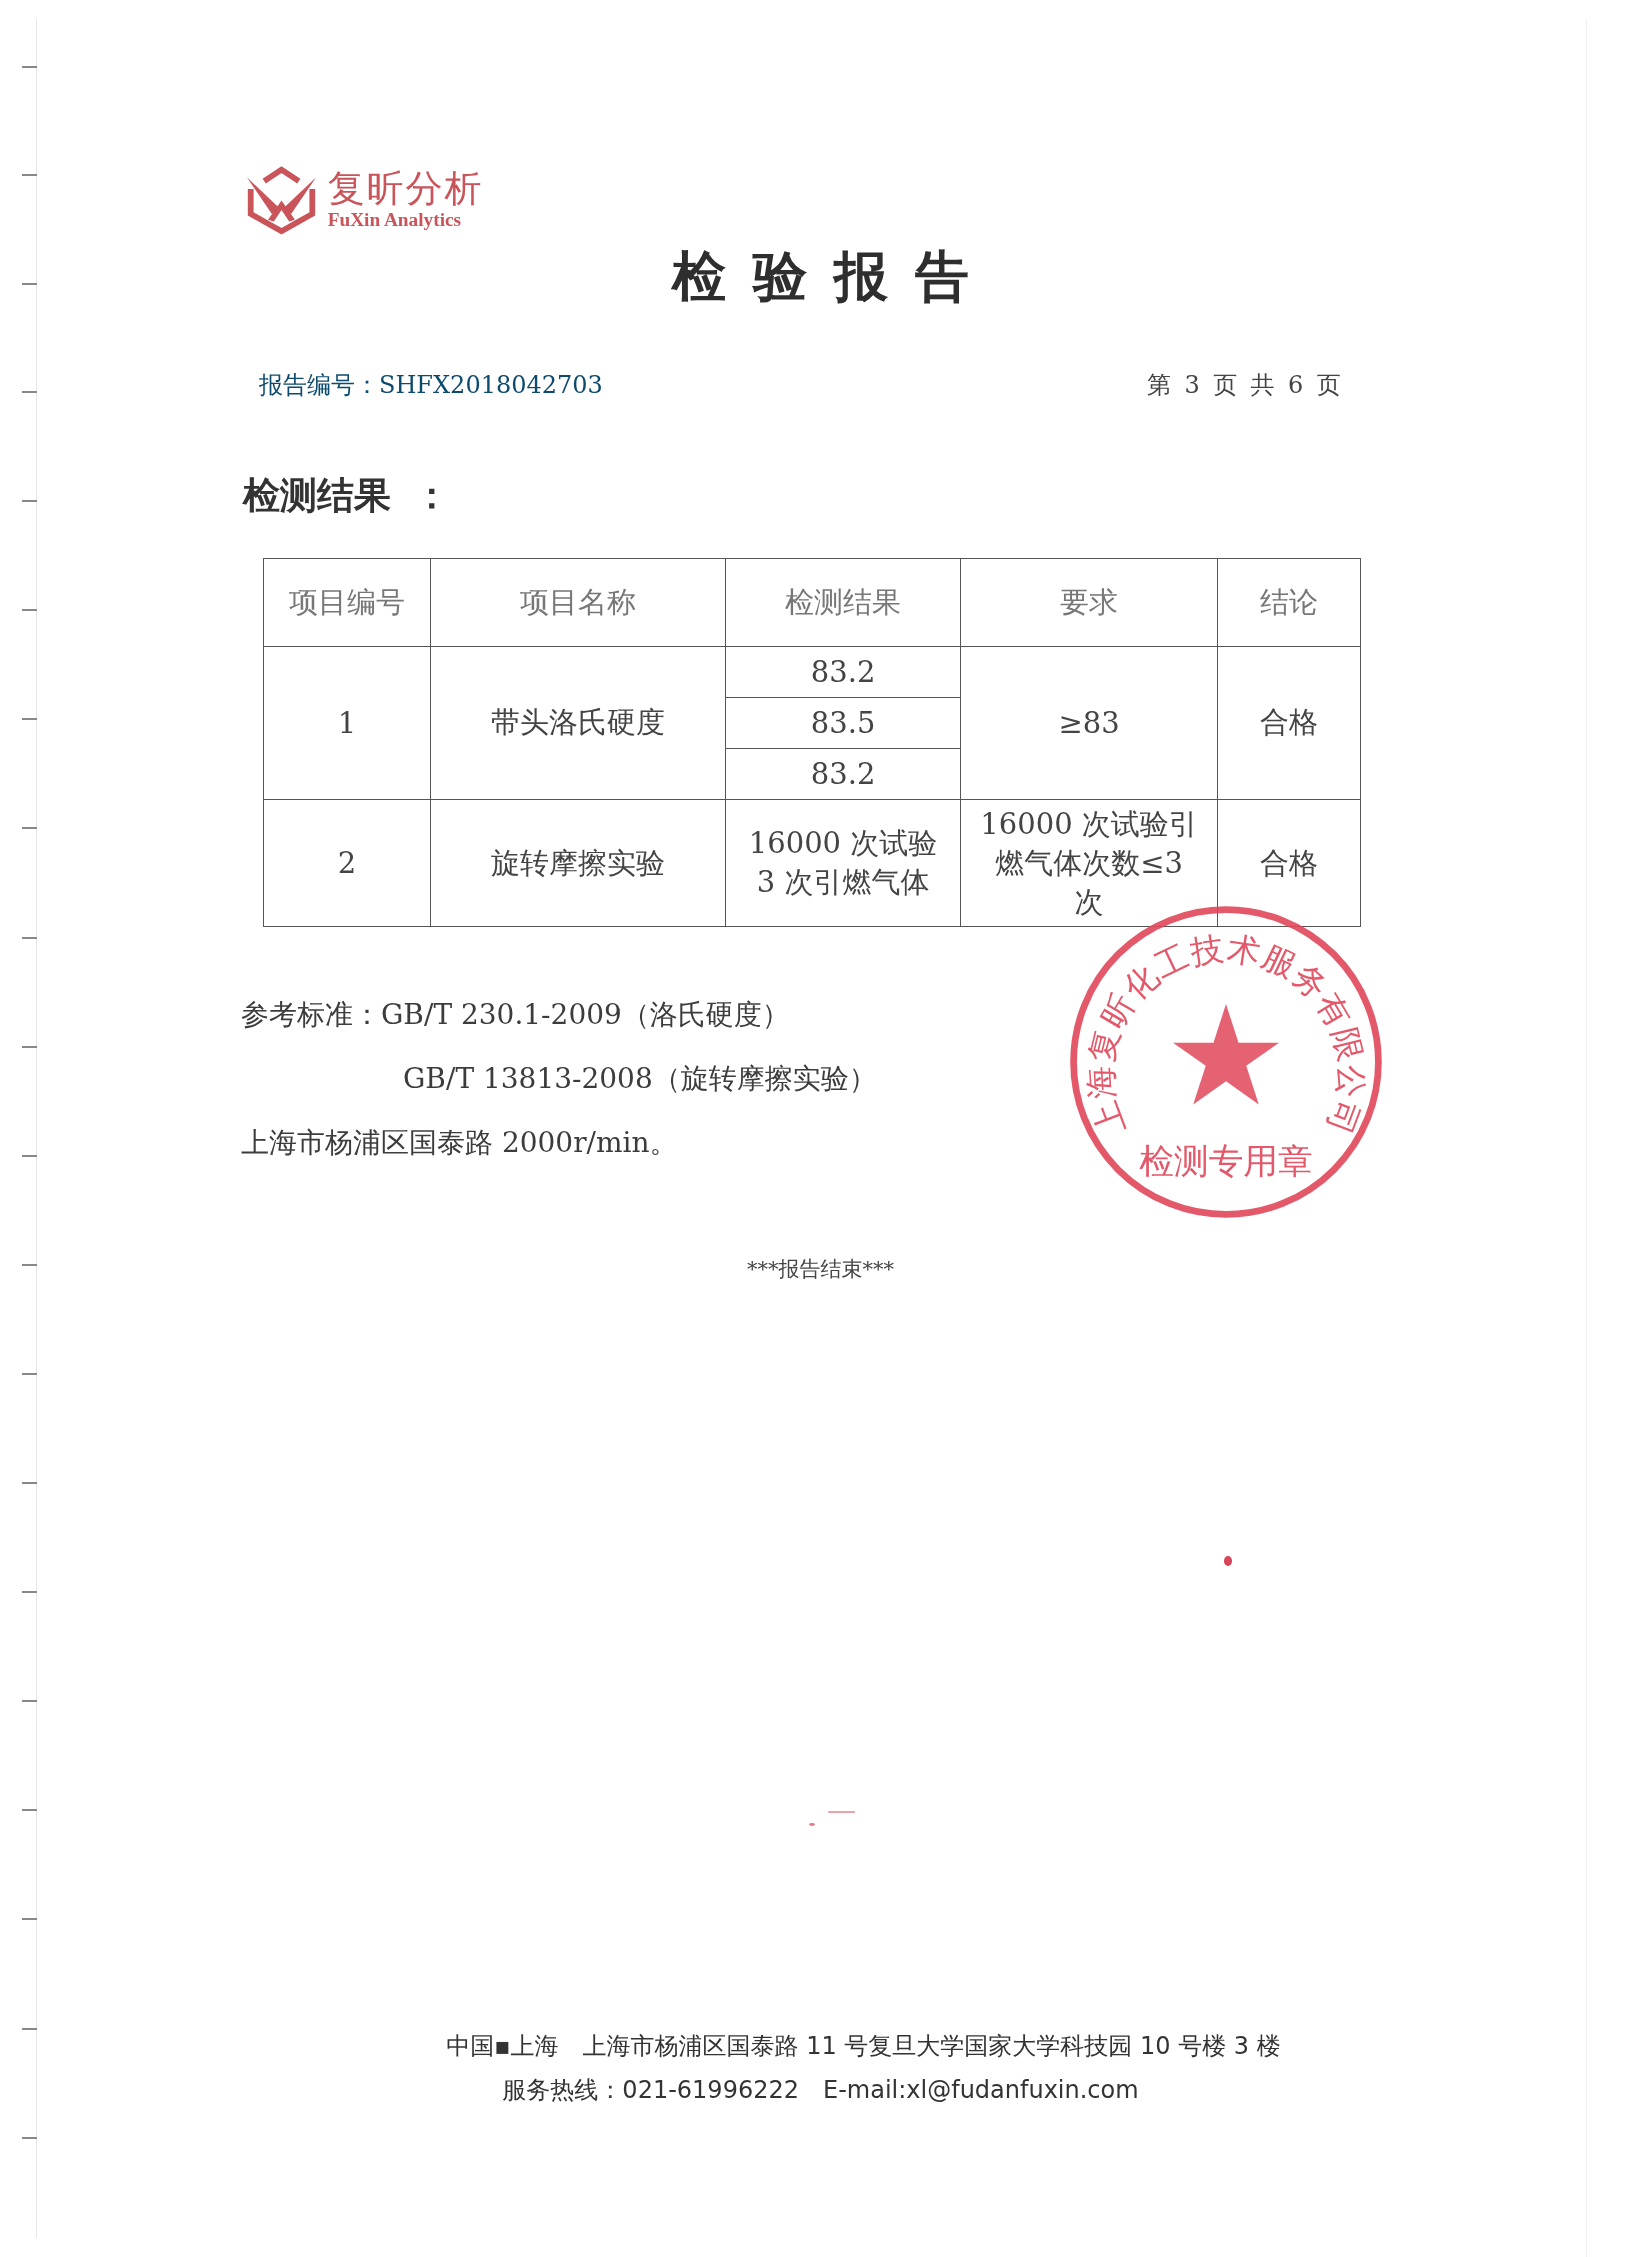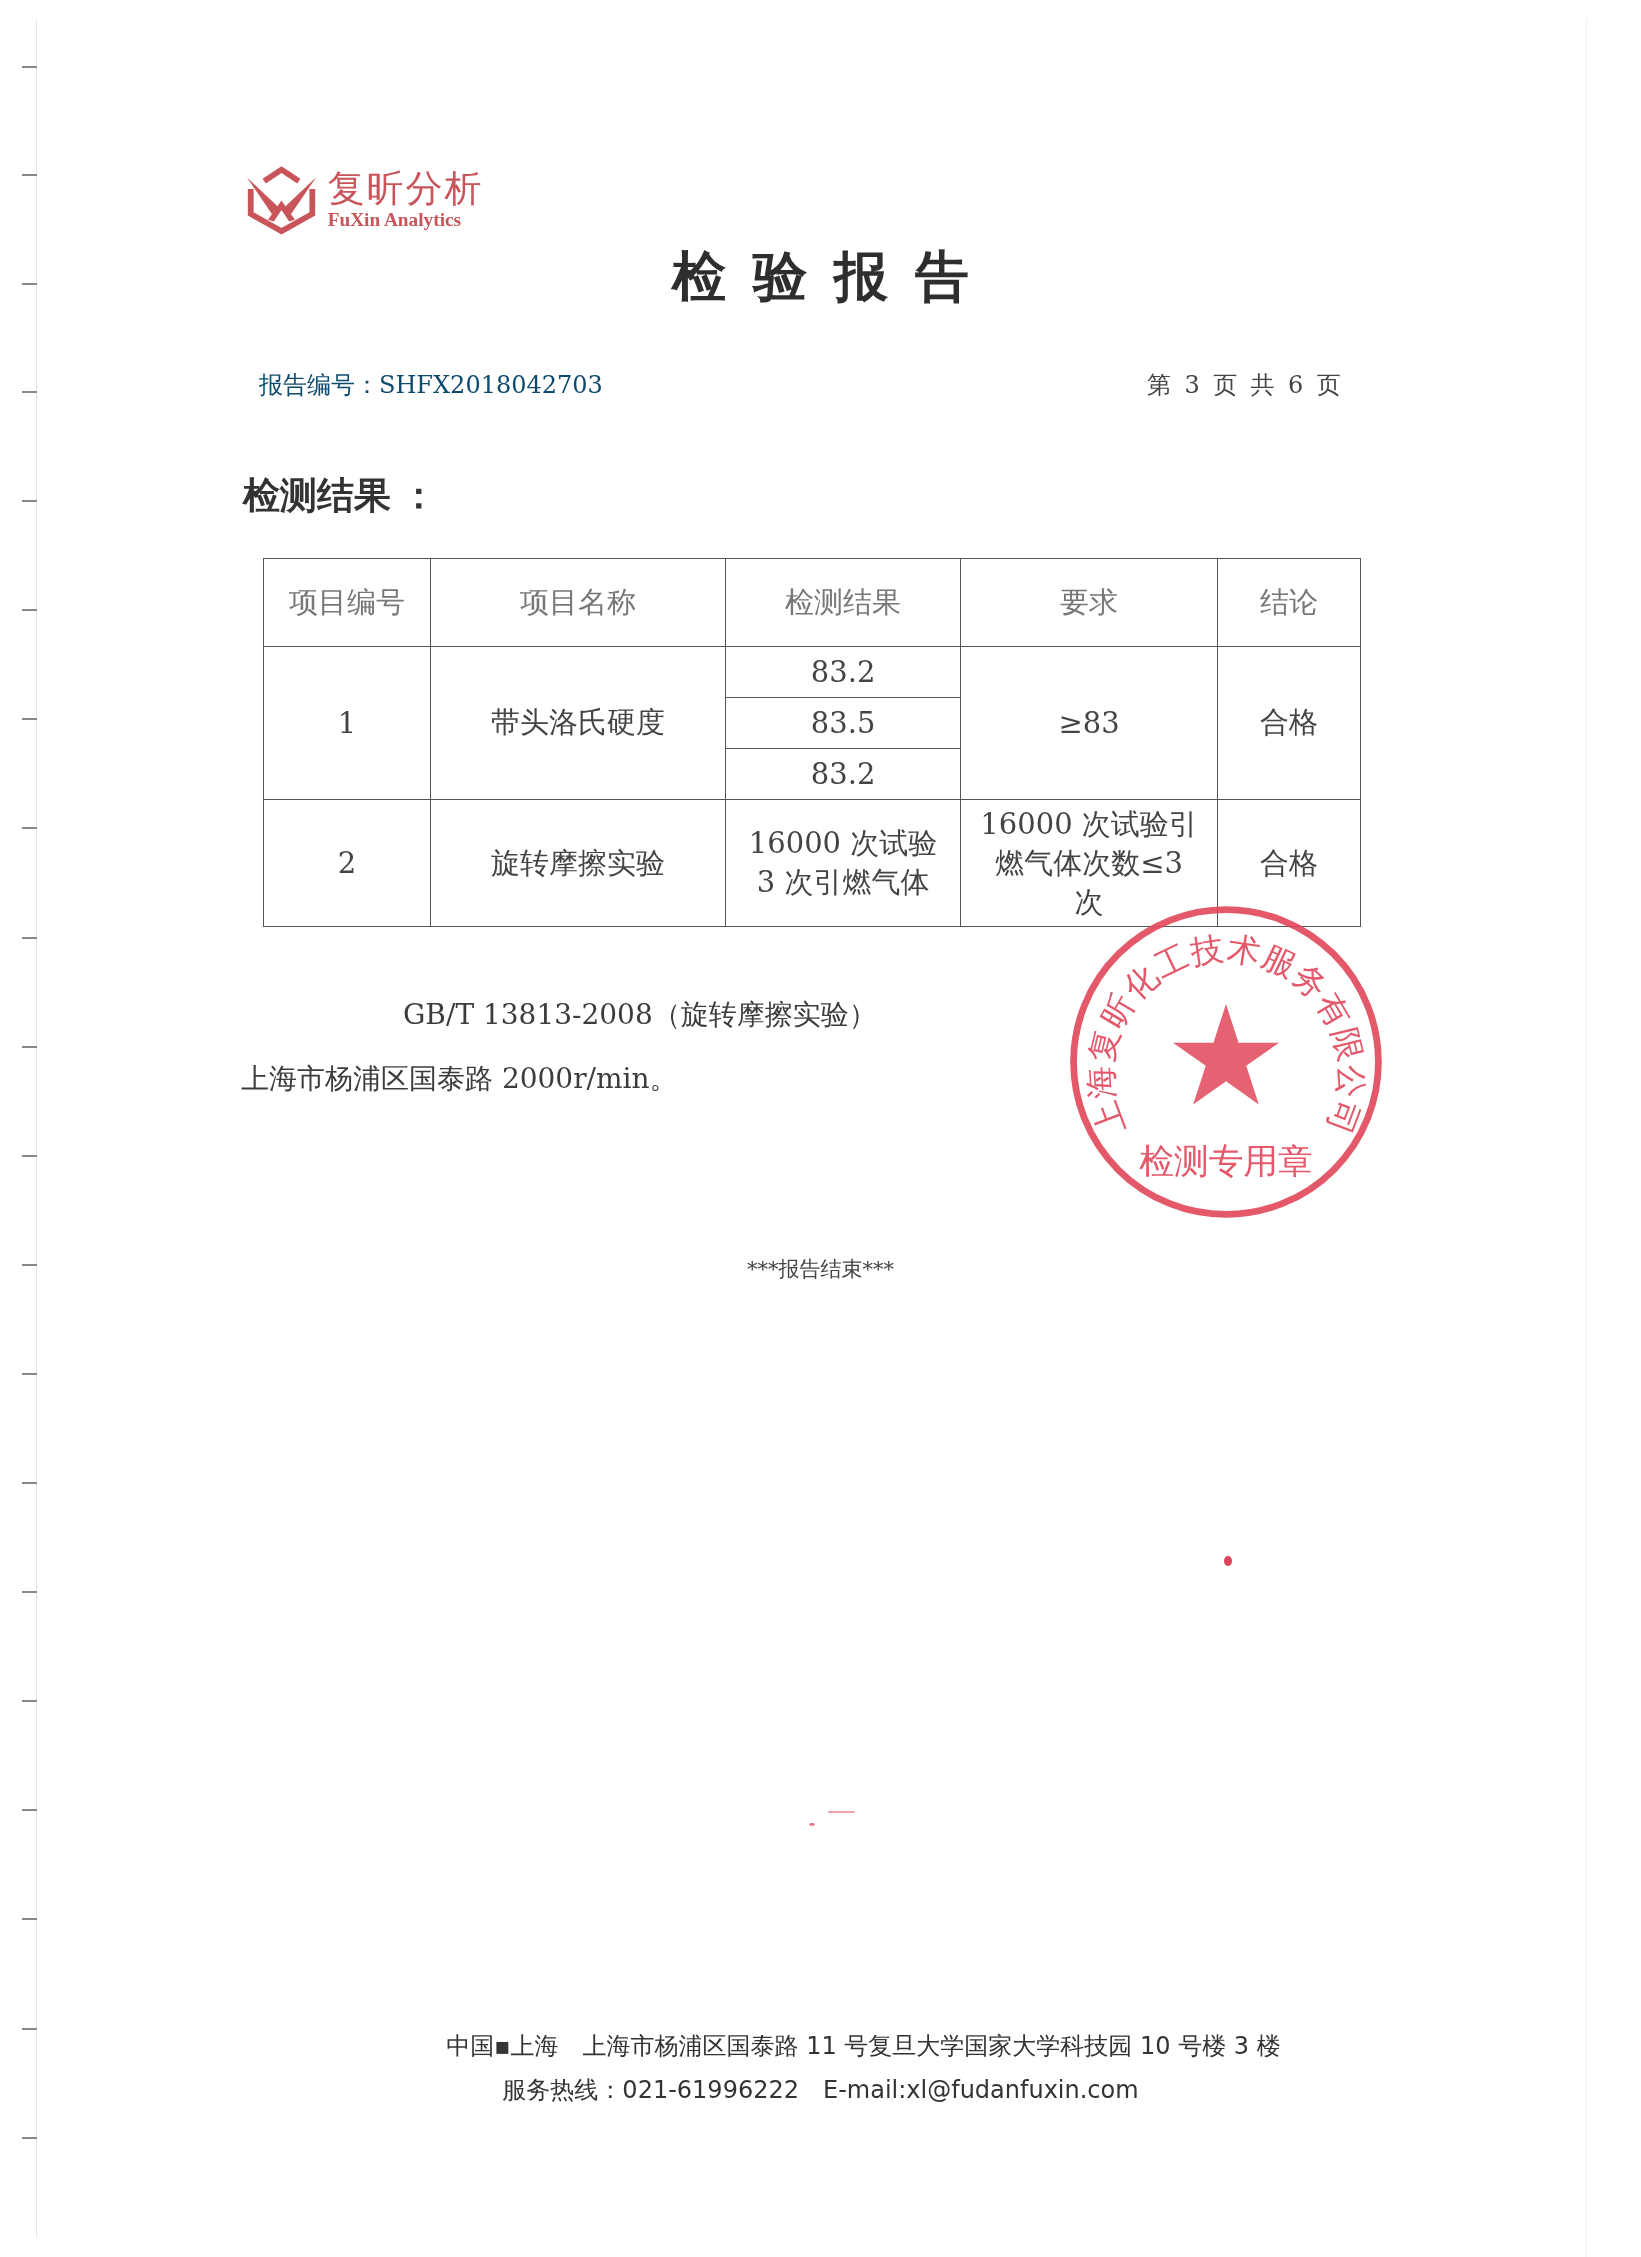--- a/index.html
+++ b/index.html
@@ -38,21 +38,21 @@
   }
   .report-no {
     position: absolute; left: 259px; top: 369px; font-size: 24px; color: #0c4a6e;
   }
   .page-no {
     position: absolute; left: 1147px; top: 369px; font-size: 24px; color: #444;
     word-spacing: 5.8px;
   }
   .section-title {
     position: absolute; left: 243px; top: 471px;
-    font-family: Liberation Serif, serif; font-weight: bold; font-size: 37px; color: #333;
+    font-family: Liberation Mono, monospace; font-weight: bold; font-size: 37px; color: #333;
   }
   table.results {
     position: absolute; left: 263px; top: 558px; width: 1098px;
     border-collapse: collapse; font-size: 29px; color: #444;
   }
   table.results td, table.results th {
     border: 1.9px solid #555; text-align: center; vertical-align: middle; padding: 0;
   }
   table.results th { font-weight: normal; color: #777; height: 87px; font-size: 29px; }
   .col1 { width: 160px; } .col2 { width: 284px; margin-left: 35px; } .col3 { width: 226px; }
@@ -159,20 +159,23 @@
       <div>16000 次试验引</div>
       <div>燃气体次数≤3</div>
       <div>次</div>
     </td>
     <td>合格</td>
   </tr>
 </tbody>
   </table>
 
 <div class="refs">
+  <div>
+    <span>参考标准：</span><span>GB/T 230.1-2009（洛氏硬度）</span>
+  </div>
   <div class="indent">GB/T 13813-2008（旋转摩擦实验）</div>
   <div>上海市杨浦区国泰路 2000r/min。</div>
 </div>
 
 <svg class="stamp" viewBox="0 0 340 340">
   <defs>
     <path id="stampArc" d="M 62,230 A 118,118 0 1 1 278,230"></path>
   </defs>
   <circle cx="170" cy="170" r="158" fill="none" stroke="#e0475a" stroke-width="7" opacity="0.9"></circle>
   <text font-family="DejaVu Sans, sans-serif" font-size="34" fill="#e0475a" opacity="0.9" letter-spacing="1">

